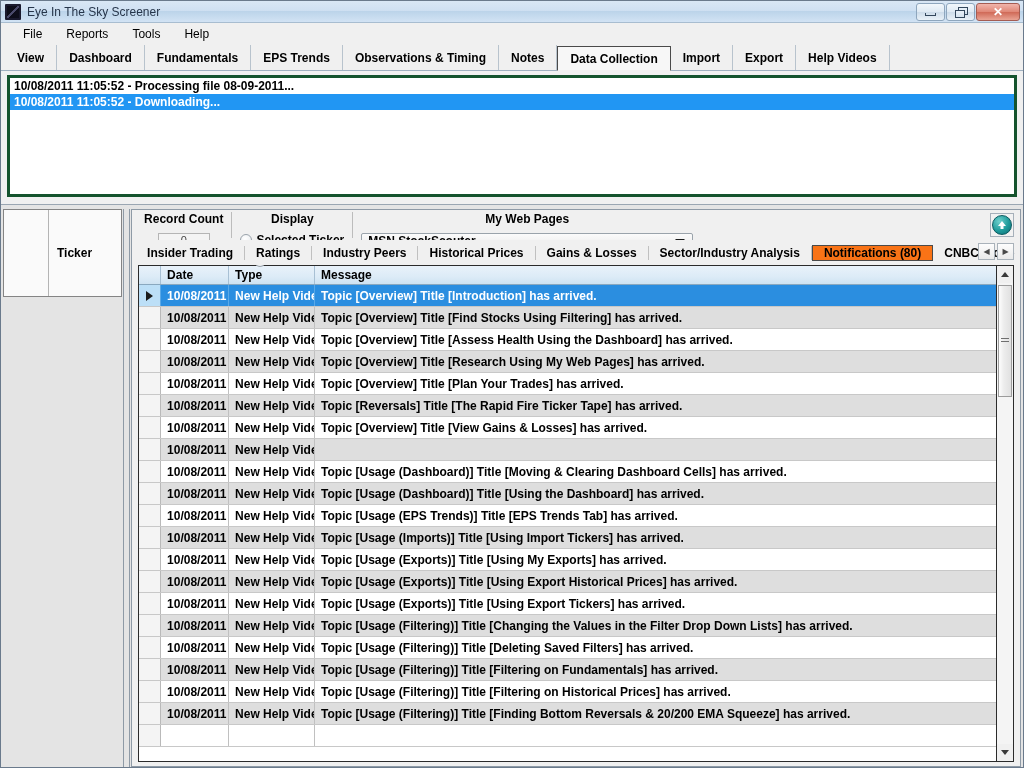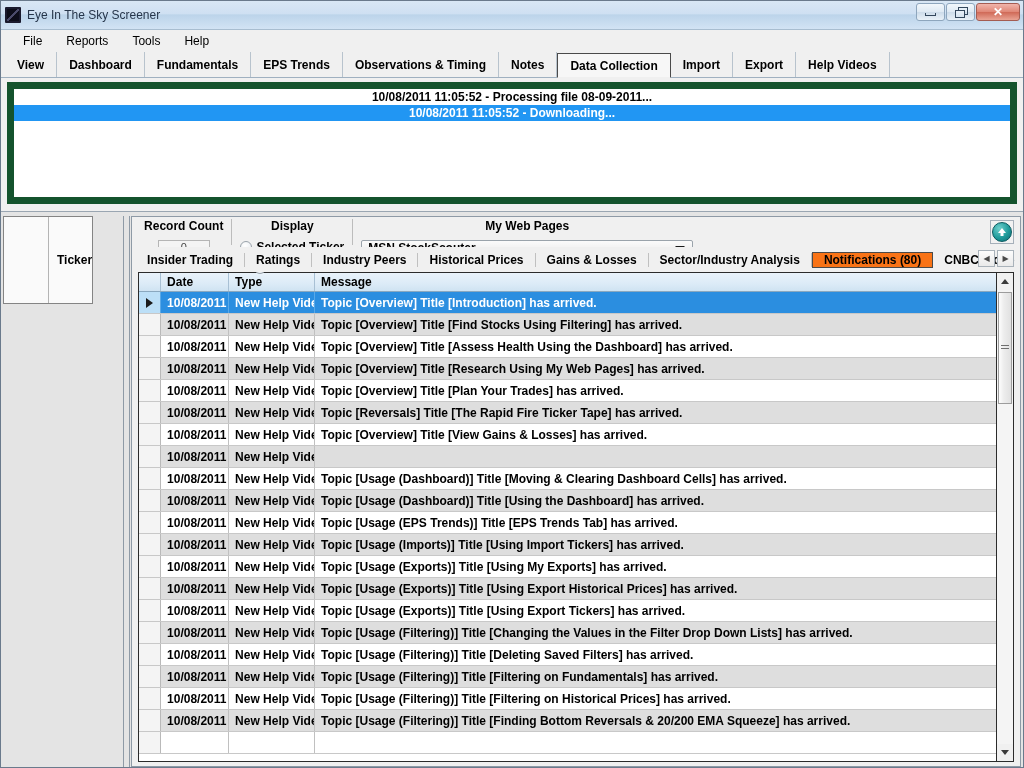--- a/index.html
+++ b/index.html
@@ -17,21 +17,21 @@
     position: relative;
     width: 1024px; height: 768px;
     background: #f0f0f0;
     border: 1px solid #6a7a8c;
     display: flex;
     flex-direction: column;
   }
 
   
   .titlebar {
-    height: 29px;
+    height: 22px;
     background: linear-gradient(to bottom, #d9e7f5 0%, #cfe0f2 45%, #bcd4ea 50%, #d2e3f4 100%);
     border-bottom: 1px solid #a8bdd0;
     display: flex;
     align-items: center;
     padding-left: 4px;
     position: relative;
     flex: 0 0 auto;
   }
   .app-logo {
     width: 16px; height: 16px;
@@ -155,24 +155,23 @@
   .nav-spacer { flex: 1 1 auto; }
 
   
   .logpanel-wrap {
     margin: 4px 6px 0 6px;
     flex: 0 0 auto;
   }
   .logpanel {
     height: 122px;
     background: #ffffff;
-    border: 7px solid #14532d;
+    border: 3px solid #14532d;
     overflow: hidden;
     padding: 0;
-    text-align: center;
   }
   .log-line {
     font-size: 12px;
     font-weight: bold;
     padding: 1px 4px;
     white-space: nowrap;
     color: #000;
     line-height: 14px;
   }
   .log-line.selected {
@@ -196,21 +195,21 @@
     min-height: 0;
     padding: 4px 0 0 0;
   }
 
   
   .ticker-panel {
     width: 120px;
     margin-left: 2px;
     background: #e4e4e4;
     display: flex;
-    flex-direction: row;
+    flex-direction: column;
   }
   .ticker-box {
     height: 88px;
     background: #fafafa;
     border: 1px solid #848484;
     display: flex;
   }
   .ticker-gutter {
     width: 45px;
     border-right: 1px solid #b4b4b4;

